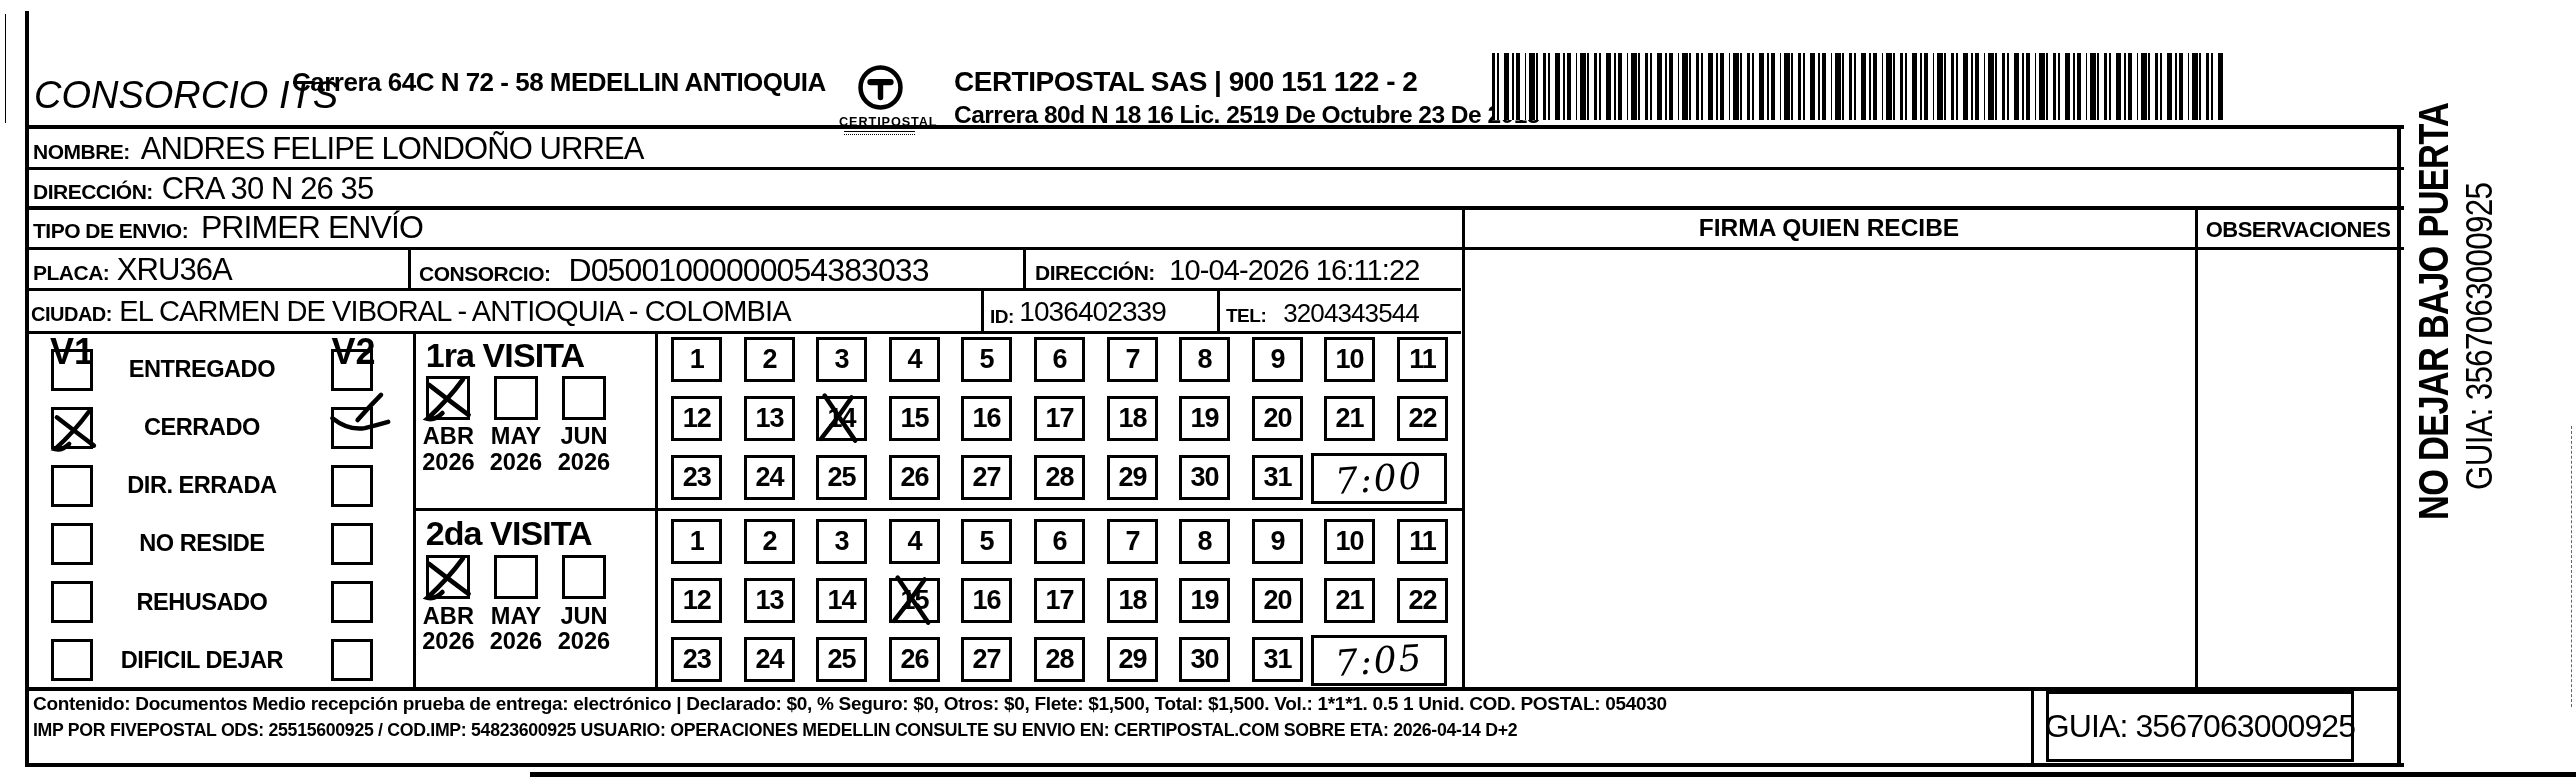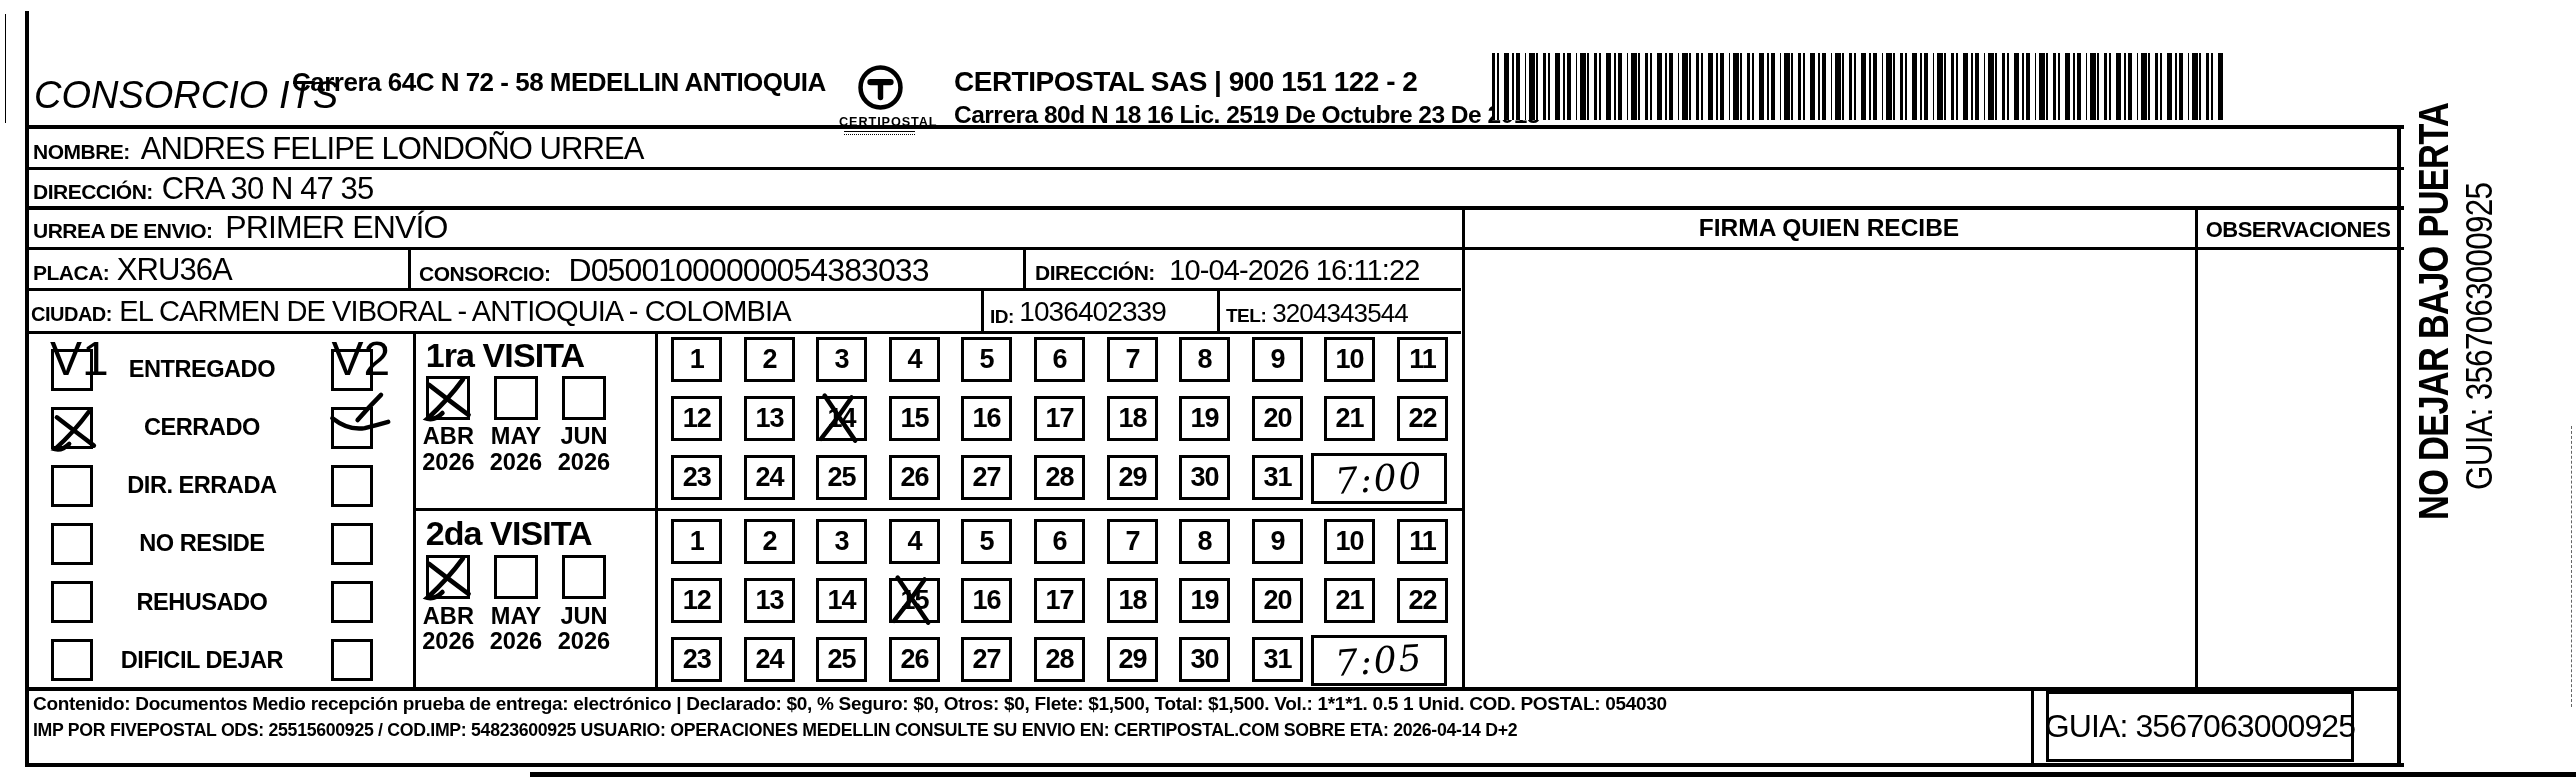--- a/index.html
+++ b/index.html
@@ -18,21 +18,21 @@
   .barcode{position:absolute;left:1492px;top:53px;width:733px;height:67px;
     background:repeating-linear-gradient(90deg,
       #000 0 2.7px,#fff 2.7px 5.4px,#000 5.4px 7.3px,#fff 7.3px 11.8px,#000 11.8px 17px,#fff 17px 20px,
       #000 20px 22px,#fff 22px 23.6px,#000 23.6px 28px,#fff 28px 33px,#000 33px 34px,#fff 34px 37px,
       #000 37px 43px,#fff 43px 44px,#000 44px 46px,#fff 46px 51px);}
   
   .frow{position:absolute;display:flex;align-items:baseline;}
   .flab{font-weight:700;font-size:21px;letter-spacing:-0.5px;white-space:nowrap;}
   .fval{font-weight:400;letter-spacing:-0.9px;white-space:nowrap;}
   
-  .vhead{position:absolute;font-size:48px;font-weight:400;text-align:center;}
+  .vhead{position:absolute;font-size:36px;font-weight:700;text-align:center;}
   .ckbox{position:absolute;width:42px;height:42px;border:3.6px solid #000;box-sizing:border-box;}
   .optlab{position:absolute;left:54px;width:245px;text-align:center;
           font-size:23.6px;font-weight:700;letter-spacing:-0.5px;}
   
   .vtitle{position:absolute;left:12.7px;font-size:34px;font-weight:700;letter-spacing:-0.9px;white-space:nowrap;}
   .mobox{position:absolute;width:44px;height:44px;border:3.6px solid #000;box-sizing:border-box;}
   .molab{position:absolute;width:60px;text-align:center;font-size:23.6px;font-weight:700;}
   .daybox{position:absolute;width:51px;height:45px;border:3.6px solid #000;box-sizing:border-box;
           display:flex;align-items:center;justify-content:center;
           font-size:27px;font-weight:700;letter-spacing:-0.9px;}
@@ -85,25 +85,25 @@
 
 <div class="barcode"></div>
 
 <div class="frow" style="left:33px;top:131px;gap:11px;">
   <span class="flab">NOMBRE:</span>
   <span class="fval" style="font-size:31px;">ANDRES FELIPE LONDOÑO URREA</span>
 </div>
 
 <div class="frow" style="left:33px;top:171px;gap:9px;">
   <span class="flab">DIRECCIÓN:</span>
-  <span class="fval" style="font-size:31px;">CRA 30 N 47 35</span>
+  <span class="fval" style="font-size:31px;">CRA 30 N 26 35</span>
 </div>
 
 <div class="frow" style="left:33px;top:209px;gap:12.7px;">
-  <span class="flab">URREA DE ENVIO:</span>
+  <span class="flab">TIPO DE ENVIO:</span>
   <span class="fval" style="font-size:32px;">PRIMER ENVÍO</span>
 </div>
 
 <div class="frow" style="left:33px;top:252px;gap:7.3px;">
   <span class="flab">PLACA:</span>
   <span class="fval" style="font-size:31px;">XRU36A</span>
 </div>
 
 <div class="frow" style="left:419px;top:252px;gap:18px;">
   <span class="flab">CONSORCIO:</span>
@@ -118,21 +118,21 @@
 <div class="frow" style="left:31px;top:295px;gap:7.3px;">
   <span class="flab" style="font-size:20px;">CIUDAD:</span>
   <span class="fval" style="font-size:29px;">EL CARMEN DE VIBORAL - ANTIOQUIA - COLOMBIA</span>
 </div>
 
 <div class="frow" style="left:990px;top:296px;gap:5.4px;align-items:flex-end;">
   <span class="flab" style="font-size:19px;">ID:</span>
   <span class="fval" style="font-size:28px;">1036402339</span>
 </div>
 
-<div class="frow" style="left:1226px;top:298px;gap:6px;">
+<div class="frow" style="left:1226px;top:298px;gap:17px;">
   <span class="flab" style="font-size:19px;">TEL:</span>
   <span class="fval" style="font-size:26px;">3204343544</span>
 </div>
 
 <div class="colhdr" style="left:1462px;top:214px;width:734px;font-size:24.5px;">FIRMA QUIEN RECIBE</div>
 <div class="colhdr" style="left:2195px;top:217px;width:206px;font-size:22px;letter-spacing:-0.5px;">OBSERVACIONES</div>
 
 <div class="abs" style="left:25.4px;top:331px;width:387px;height:356px;">
   <div class="vhead" style="left:24.5px;top:0;">V1</div>
   <div class="vhead" style="left:306px;top:0;">V2</div>

